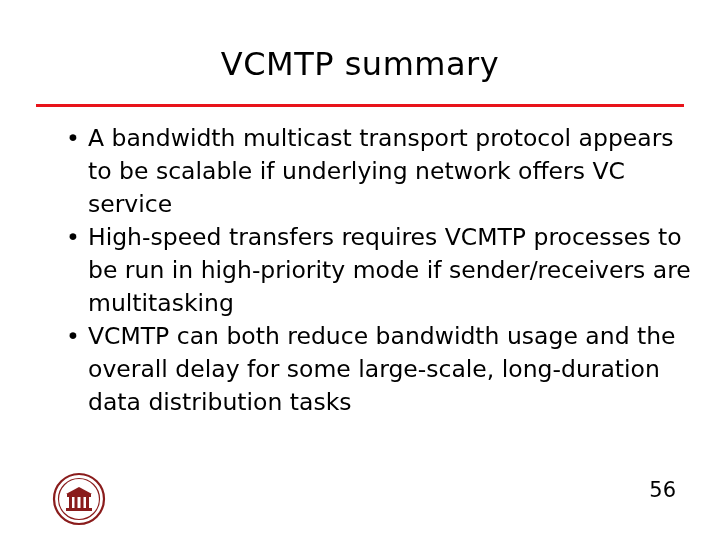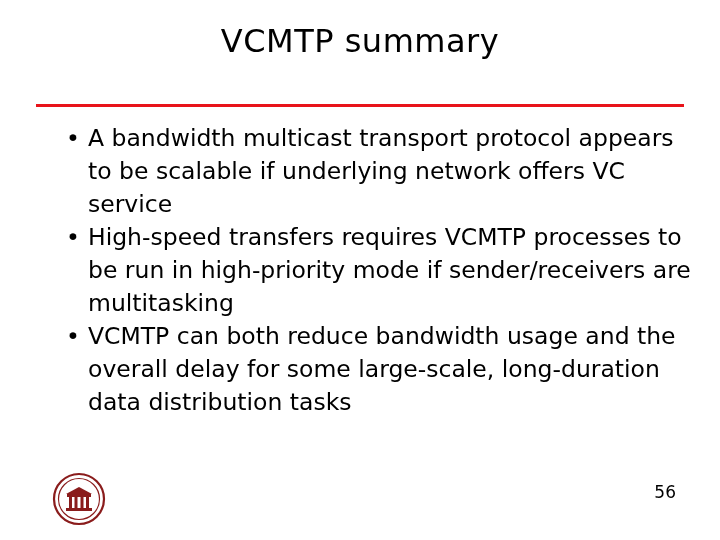--- a/index.html
+++ b/index.html
@@ -14,21 +14,21 @@
     overflow: hidden;
   }
   .slide {
     position: relative;
     width: 720px;
     height: 540px;
     box-sizing: border-box;
   }
   .slide-title {
     position: absolute;
-    top: 22px;
+    top: 45px;
     left: 0;
     width: 720px;
     text-align: center;
     font-size: 32px;
     color: #000000;
     font-family: "DejaVu Sans", sans-serif;
     letter-spacing: 0.5px;
   }
   .title-rule {
     position: absolute;
@@ -59,21 +59,21 @@
     position: absolute;
     left: 22px;
     top: 0;
     font-size: 23.5px;
     line-height: 33px;
   }
   .page-number {
     position: absolute;
     right: 44px;
     bottom: 38px;
-    font-size: 17px;
+    font-size: 21px;
     color: #000000;
   }
   .logo {
     position: absolute;
     left: 52px;
     bottom: 14px;
     width: 54px;
     height: 54px;
   }
 </style>

